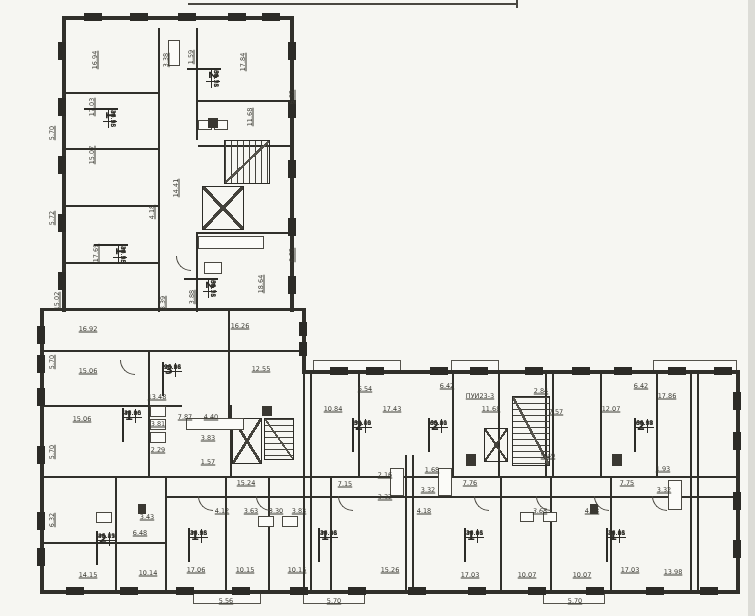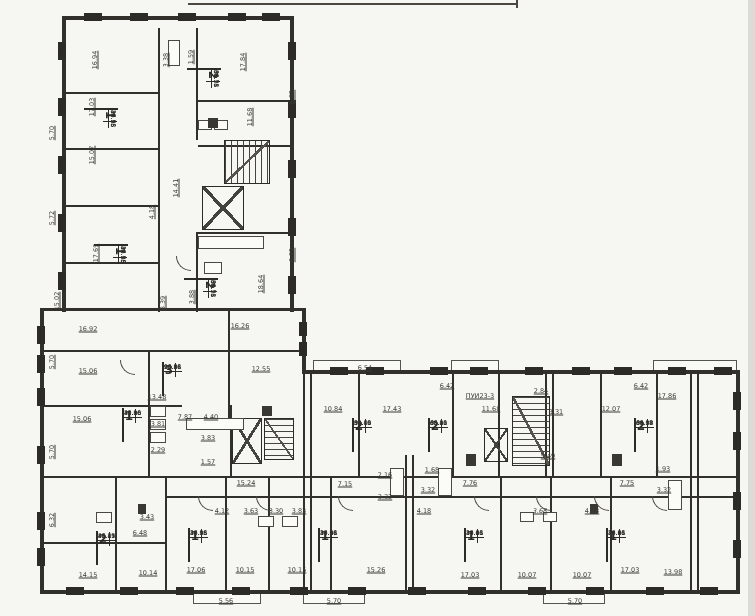--- a/index.html
+++ b/index.html
@@ -222,40 +222,40 @@
     <div class="dim" style="left: 88px; top: 575px;">14.15</div>
     <div class="dim" style="left: 148px; top: 573px;">10.14</div>
     <div class="dim" style="left: 196px; top: 570px;">17.06</div>
     <div class="dim" style="left: 245px; top: 570px;">10.15</div>
     <div class="dim" style="left: 226px; top: 601px;">5.56</div>
     <div class="dim" style="left: 222px; top: 511px;">4.12</div>
     <div class="dim" style="left: 251px; top: 511px; text-align: right;">3.63</div>
     <div class="dim" style="left: 276px; top: 511px;">3.30</div>
     <div class="dim" style="left: 299px; top: 511px;">3.83</div>
     <div class="dim" style="left: 297px; top: 570px;">10.15</div>
-    <div class="dim" style="left: 376px; top: 570px;">15.26</div>
+    <div class="dim" style="left: 390px; top: 570px;">15.26</div>
     <div class="dim" style="left: 334px; top: 601px;">5.70</div>
     <div class="dim" style="left: 246px; top: 483px;">15.24</div>
     <div class="dim" style="left: 345px; top: 484px;">7.15</div>
     <div class="dim" style="left: 385px; top: 475px;">2.16</div>
     <div class="dim" style="left: 385px; top: 497px;">3.32</div>
     <div class="dim" style="left: 432px; top: 470px;">1.68</div>
     <div class="dim" style="left: 428px; top: 490px;">3.32</div>
     <div class="dim" style="left: 470px; top: 483px;">7.76</div>
     <div class="dim" style="left: 627px; top: 483px;">7.75</div>
     <div class="dim" style="left: 663px; top: 469px;">1.93</div>
     <div class="dim" style="left: 664px; top: 490px;">3.32</div>
-    <div class="dim" style="left: 347px; top: 368px; padding-left: 36px;">6.54</div>
+    <div class="dim" style="left: 347px; top: 389px; padding-left: 36px;">6.54</div>
     <div class="dim" style="left: 333px; top: 409px;">10.84</div>
     <div class="dim" style="left: 392px; top: 409px;">17.43</div>
     <div class="dim" style="left: 447px; top: 386px;">6.42</div>
     <div class="dim" style="left: 491px; top: 409px;">11.68</div>
     <div class="dim" style="left: 480px; top: 396px;">ПУИ23-3</div>
     <div class="dim" style="left: 541px; top: 391px;">2.84</div>
-    <div class="dim" style="left: 556px; top: 412px;">3.31</div>
+    <div class="dim" style="left: 556px; top: 412px;">7.57</div>
     <div class="dim" style="left: 611px; top: 409px;">12.07</div>
     <div class="dim" style="left: 641px; top: 386px;">6.42</div>
     <div class="dim" style="left: 667px; top: 396px;">17.86</div>
     <div class="dim" style="left: 548px; top: 456px;">5.49</div>
     <div class="dim" style="left: 424px; top: 511px;">4.18</div>
     <div class="dim" style="left: 540px; top: 511px; font-style: italic;">3.68</div>
     <div class="dim" style="left: 592px; top: 511px;">4.18</div>
     <div class="dim" style="left: 470px; top: 575px;">17.03</div>
     <div class="dim" style="left: 527px; top: 575px;">10.07</div>
     <div class="dim" style="left: 582px; top: 575px;">10.07</div>

